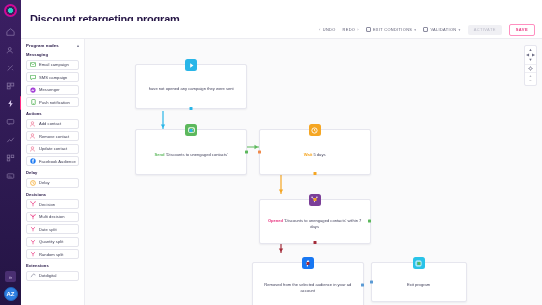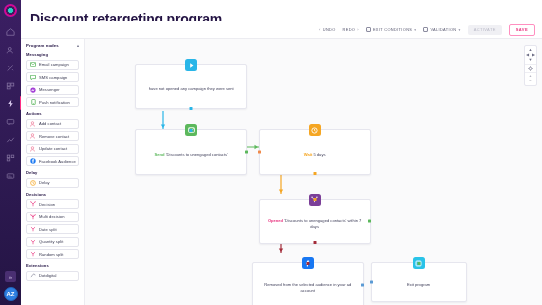--- a/index.html
+++ b/index.html
@@ -52,21 +52,21 @@
   }
 
   
   .body { flex: 1; display: flex; flex-direction: column; min-width: 0; }
 
   
   .header {
     height: 21px; flex: 0 0 21px; display: flex; align-items: center;
     padding-left: 9px; background: #fff;
   }
-  .page-title { font-size: 14px; font-weight: bold; letter-spacing: -.2px; color: #241444; margin-top: 16px; }
+  .page-title { font-size: 11px; font-weight: bold; letter-spacing: -.2px; color: #241444; margin-top: 16px; }
 
   
   .toolbar {
     height: 18px; flex: 0 0 18px; display: flex; align-items: center;
     justify-content: flex-end; gap: 7px; padding-right: 7px;
     border-bottom: 1px solid #ececf1; background: #fff;
   }
   .tb-item {
     display: flex; align-items: center; gap: 2px;
     font-size: 3.9px; letter-spacing: .35px; color: #5a5a72; text-transform: uppercase;

